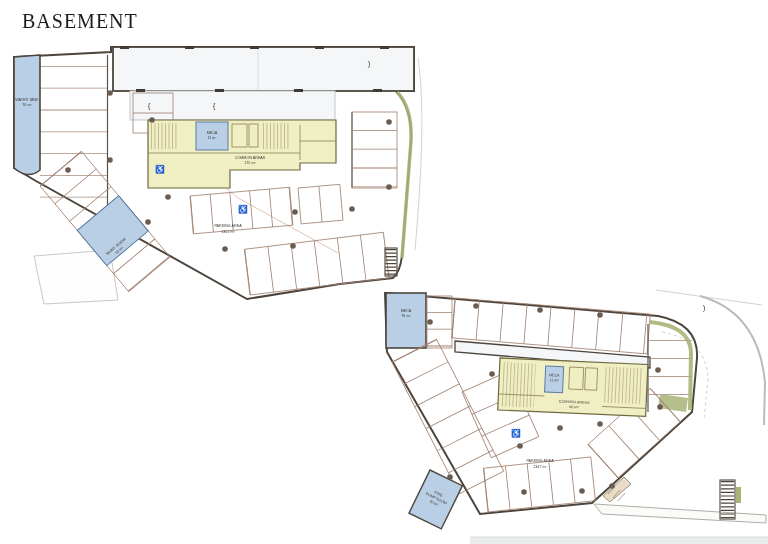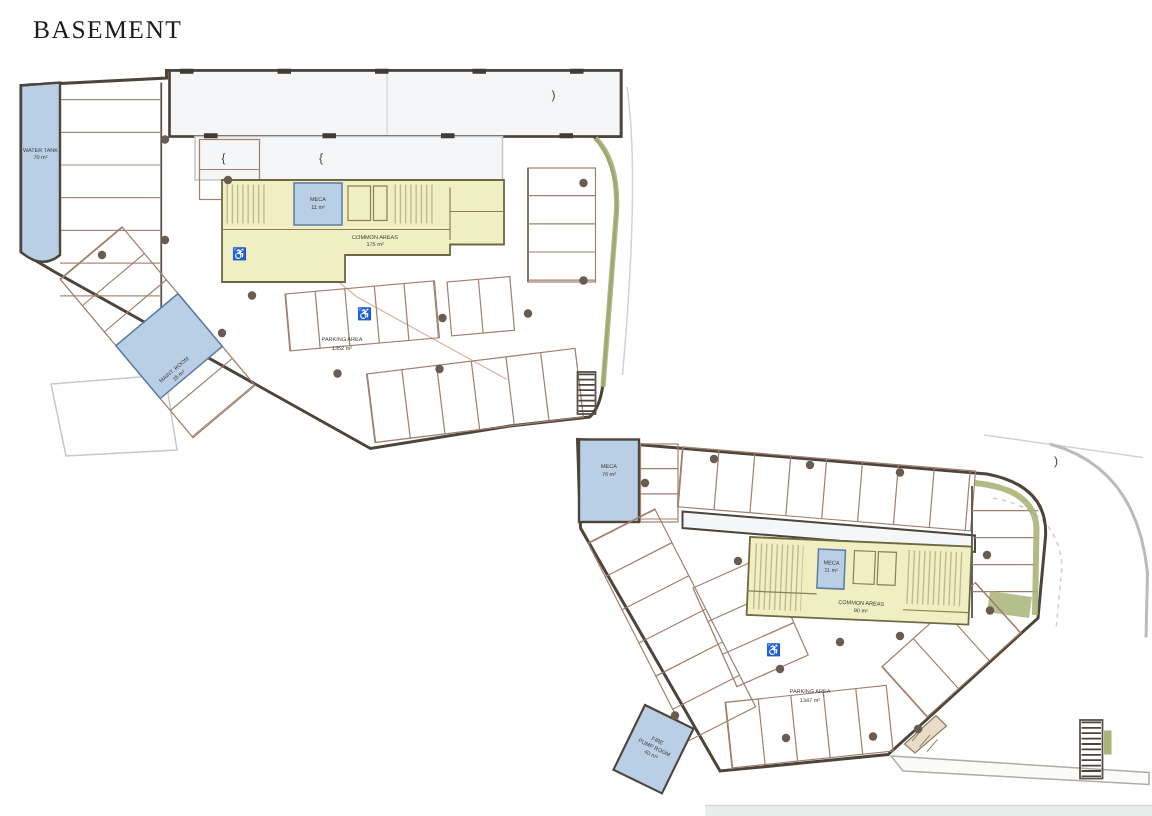--- a/index.html
+++ b/index.html
@@ -1,19 +1,19 @@
 <!DOCTYPE html>
 <html><head>
 <meta charset="utf-8">
 <style>
   html,body{margin:0;padding:0;background:#ffffff;}
   .canvas{position:relative;width:768px;height:544px;background:#ffffff;overflow:hidden;
           font-family:"Liberation Sans", sans-serif;}
   .title{position:absolute;left:22px;top:10px;font-family:"Liberation Serif", serif;
-         font-size:17px;letter-spacing:1px;color:#1c1c1c;text-align:center;}
+         font-size:20px;letter-spacing:1px;color:#1c1c1c;text-align:center;}
   svg{position:absolute;left:0;top:0;}
   svg text{font-family:"Liberation Sans", sans-serif;fill:#3f3b35;}
   .lbl2{font-size:3.7px;text-anchor:middle;}
   .wall{stroke:#4d453c;stroke-width:2;fill:none;}
   .wall-thin{stroke:#5a5148;stroke-width:1.2;fill:none;}
   .stall{stroke:#a07f6d;stroke-width:0.8;fill:none;}
   .stall-div{stroke:#a07f6d;}
   .core-line{stroke:#8a8055;stroke-width:0.8;fill:none;}
   .hatch{stroke:#97905f;opacity:0.55;}
   .faint{stroke:#d0d3d5;stroke-width:1;fill:none;}

